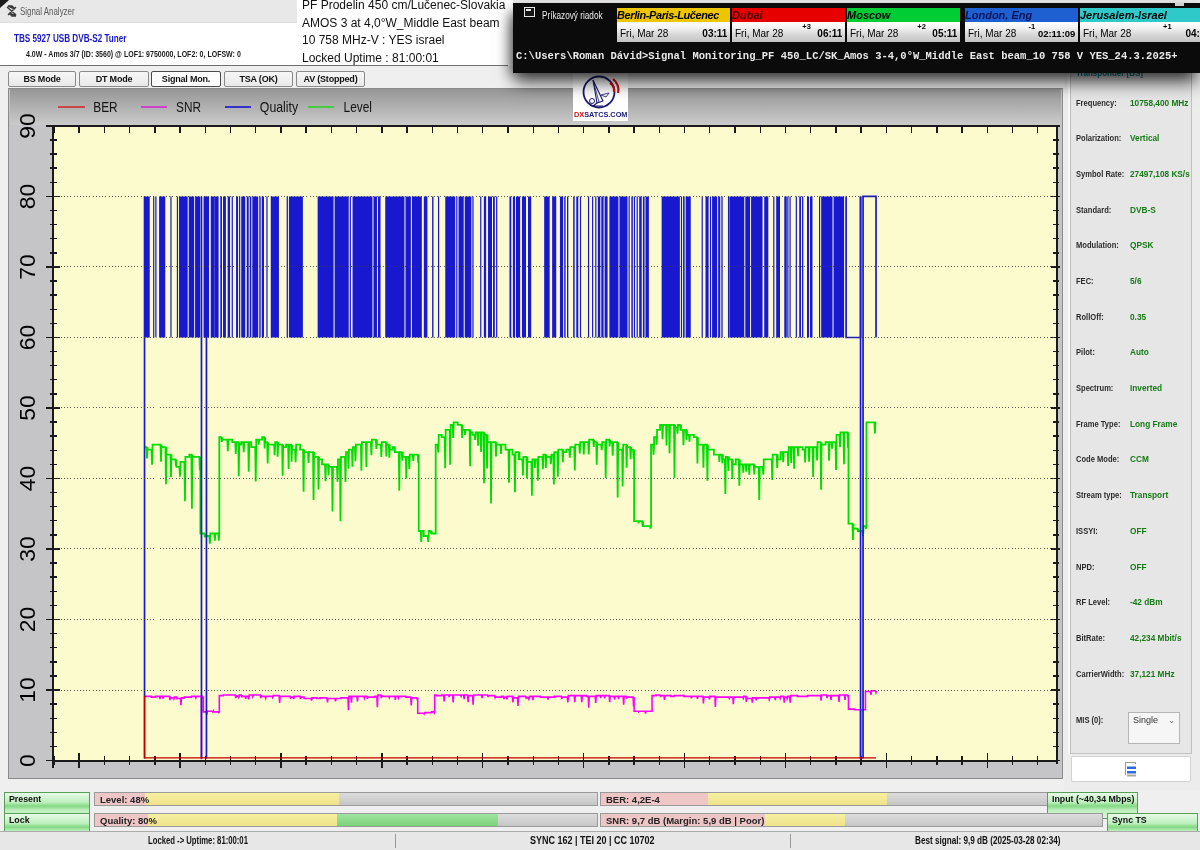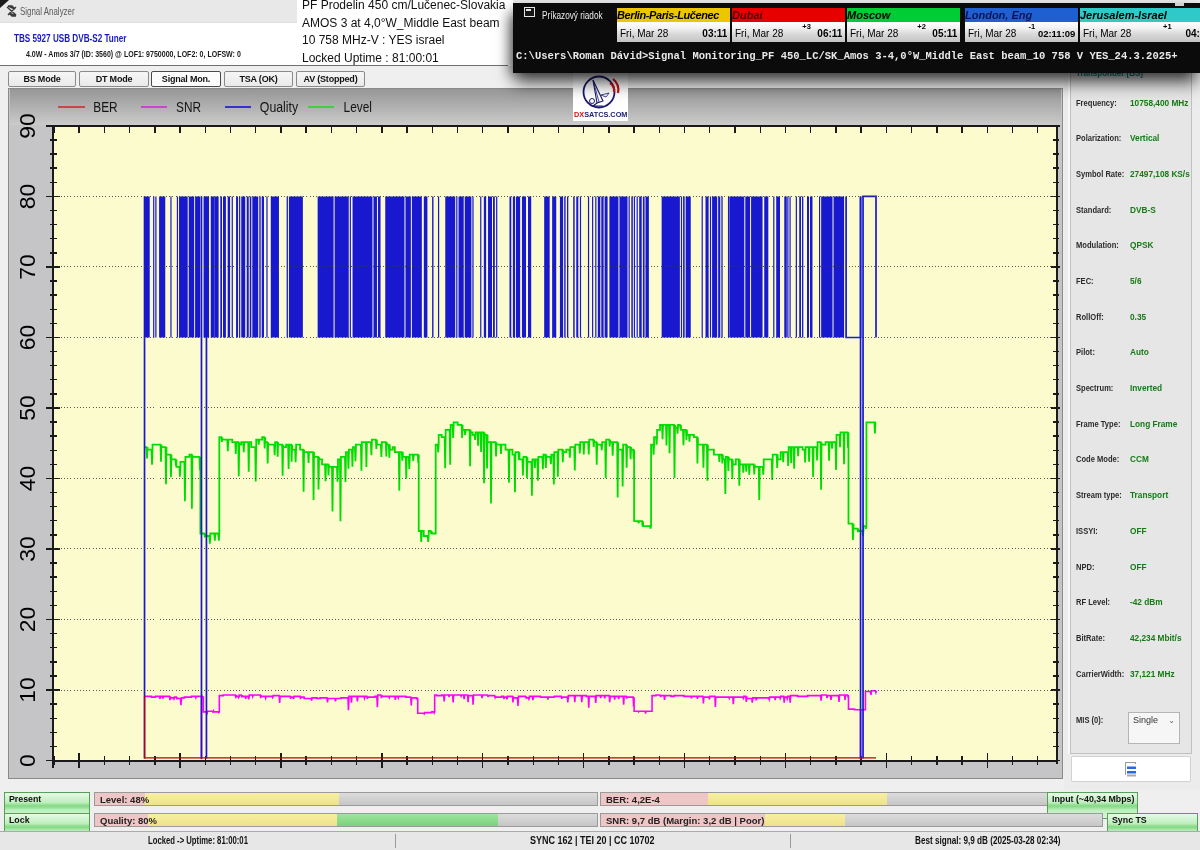--- a/index.html
+++ b/index.html
@@ -438,21 +438,21 @@
 <div class="abs gbtn" style="left:4px;top:812.5px;width:86px">Lock</div>
 <div class="abs bar" style="left:94px;top:812.5px;width:504px">
       <span class="seg" style="left:0;width:53px;background:#efc6c6"></span>
       <span class="seg" style="left:53px;width:189px;background:linear-gradient(#f7f0a2,#eee28a)"></span>
       <span class="seg" style="left:242px;width:161px;background:linear-gradient(#9fe49f,#7bd27b)"></span>
       <span class="blab">Quality: 80%</span>
     </div>
 <div class="abs bar" style="left:600px;top:812.5px;width:503px">
       <span class="seg" style="left:0;width:164px;background:#efc6c6"></span>
       <span class="seg" style="left:164px;width:80px;background:linear-gradient(#f7f0a2,#eee28a)"></span>
-      <span class="blab">SNR: 9,7 dB (Margin: 3,2 dB | Poor)</span>
+      <span class="blab">SNR: 9,7 dB (Margin: 5,9 dB | Poor)</span>
     </div>
 <div class="abs gbtn" style="left:1107px;top:812.5px;width:91px">Sync TS</div>
 
 <div class="abs" id="sbar">
 <span class="sbt" style="left:147.5px;transform:scaleX(.77);transform-origin:left top">Locked -&gt; Uptime: 81:00:01</span>
 <span class="sbsep" style="left:395px"></span>
 <span class="sbt" style="left:529.7px;transform:scaleX(.9);transform-origin:left top">SYNC 162 | TEI 20 | CC 10702</span>
 <span class="sbsep" style="left:790px"></span>
 <span class="sbt" style="left:915.3px;transform:scaleX(.815);transform-origin:left top">Best signal: 9,9 dB (2025-03-28 02:34)</span>
 </div>

